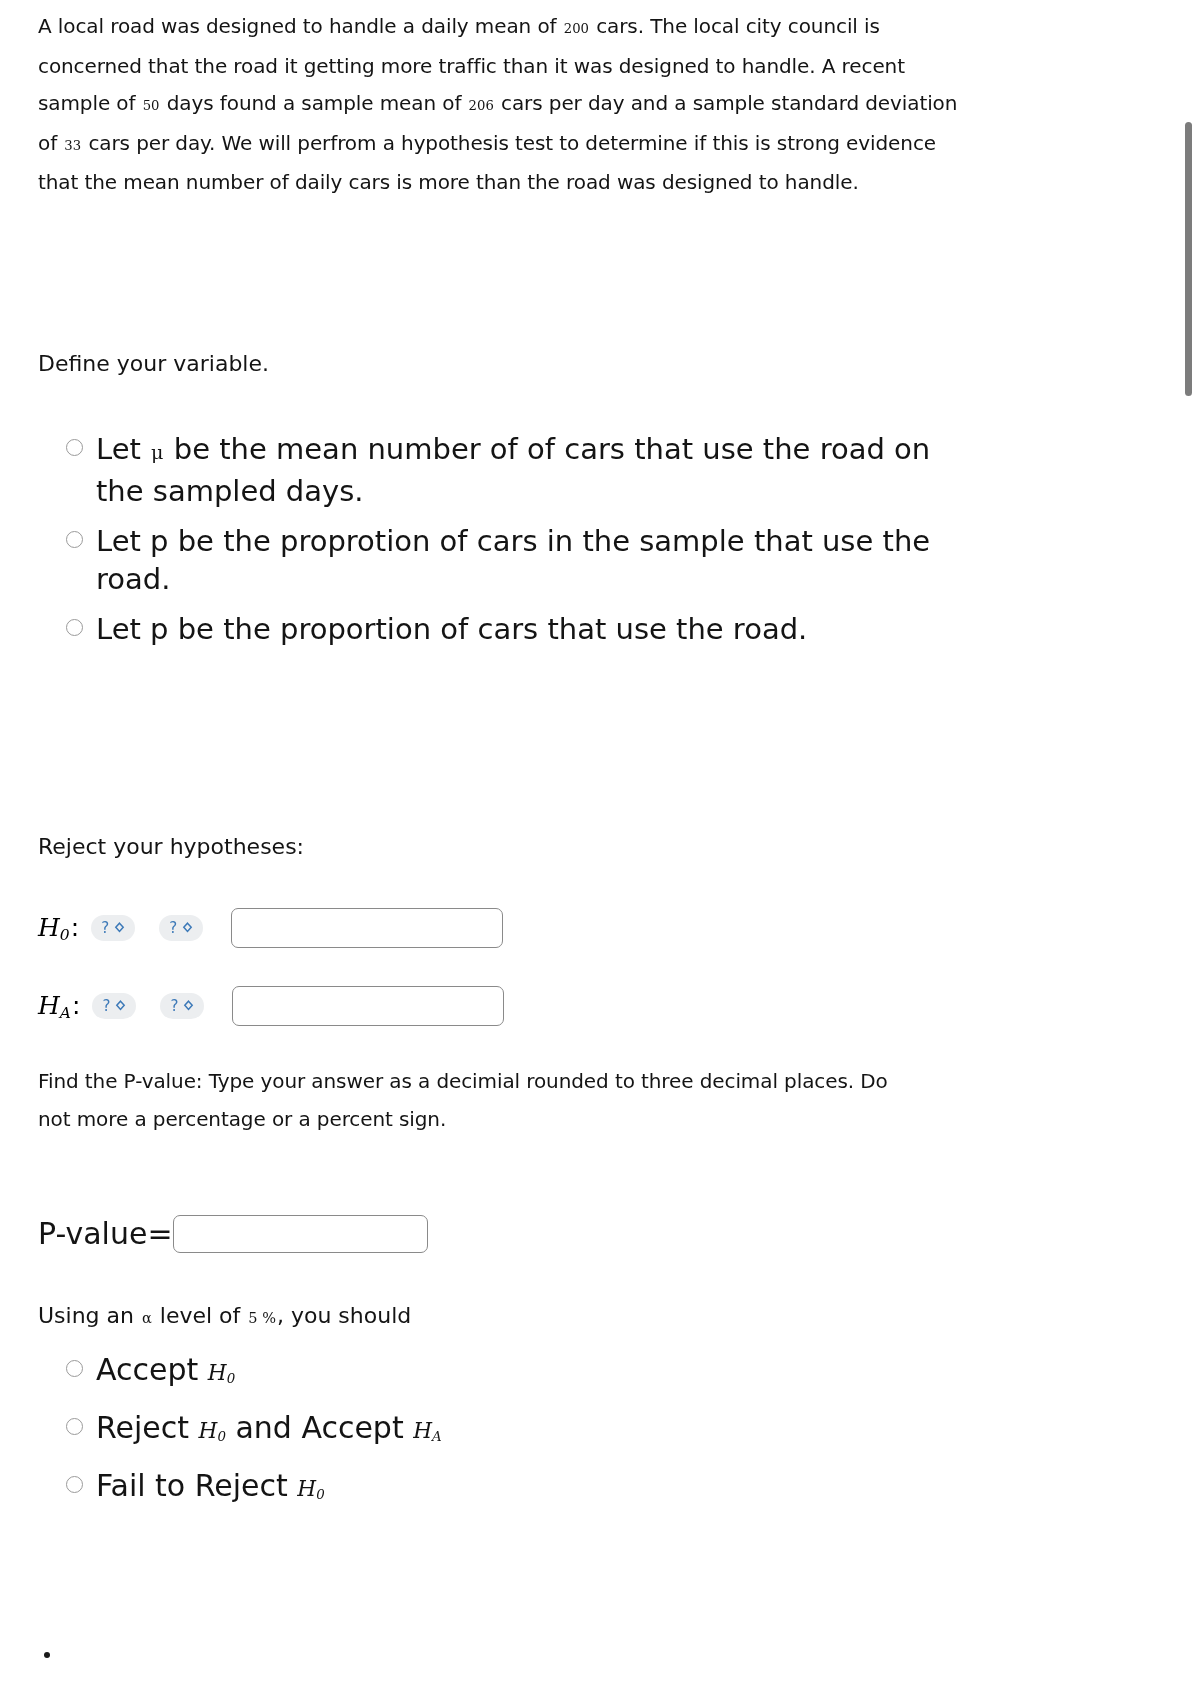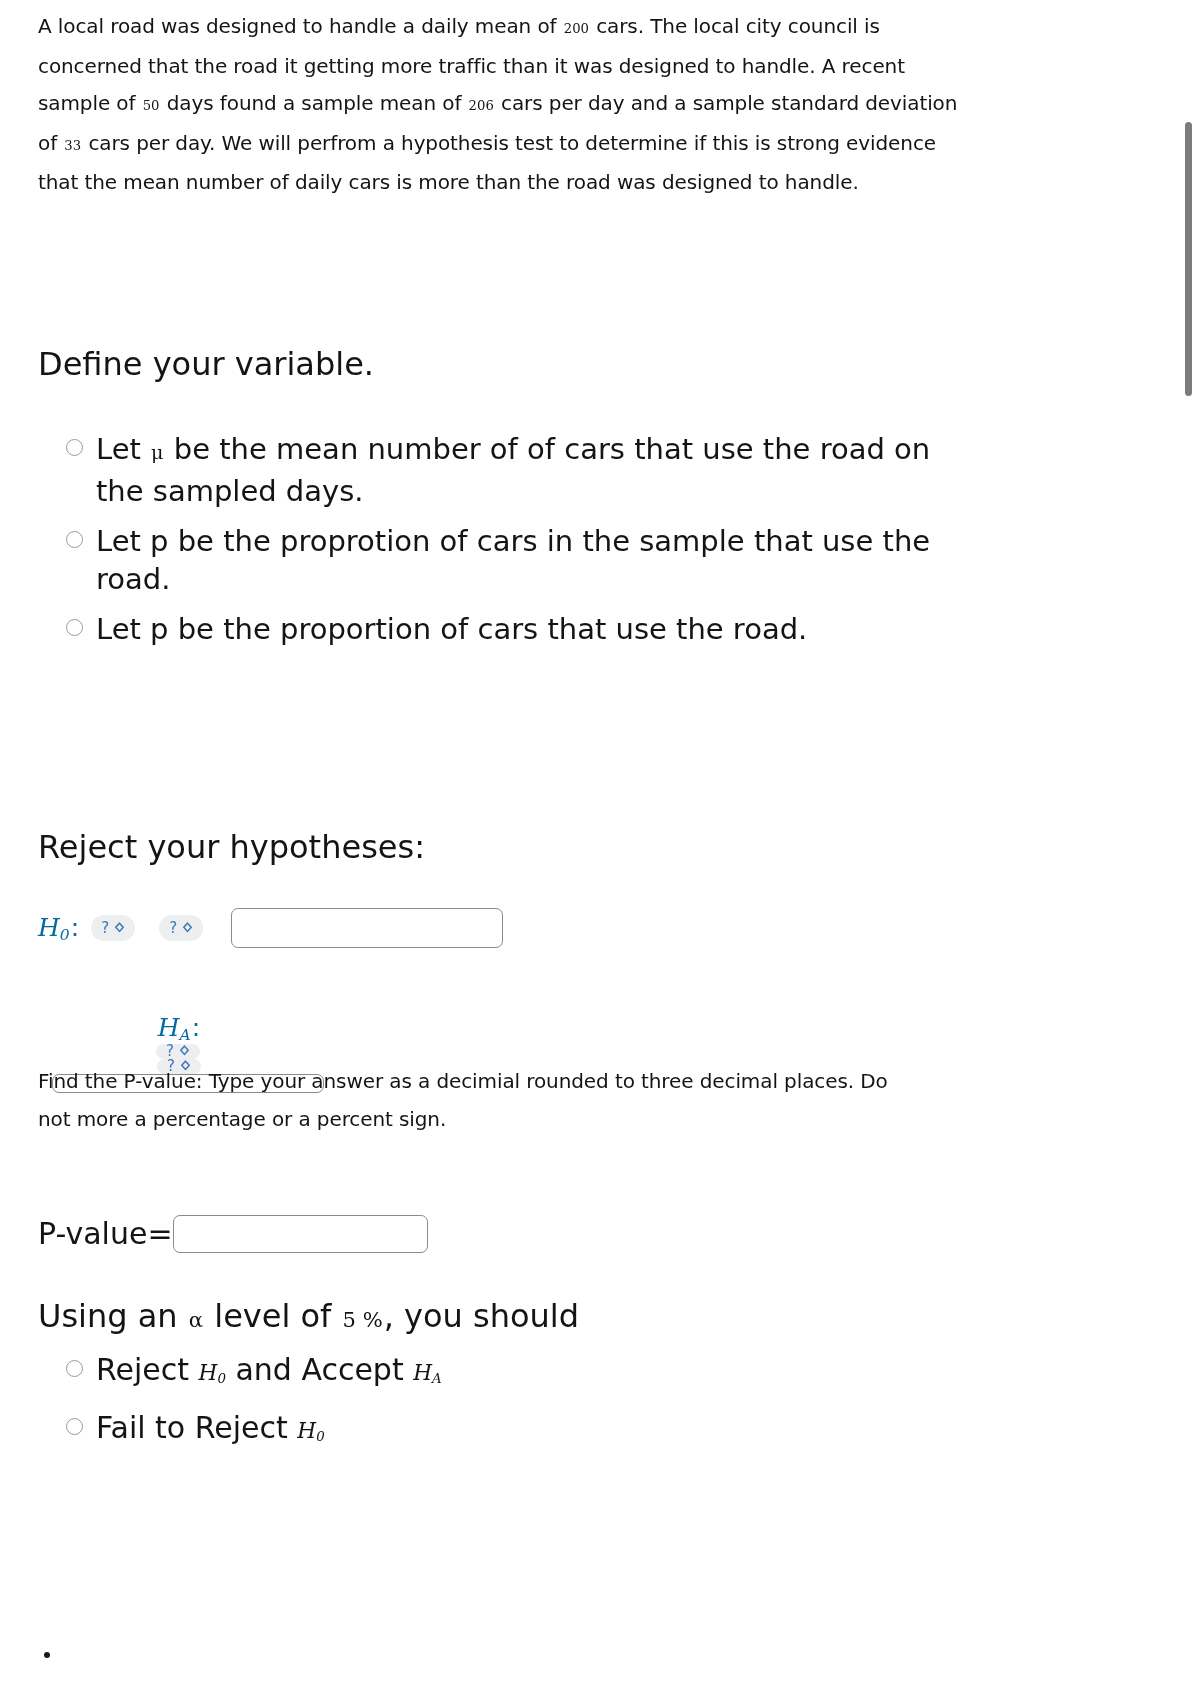--- a/index.html
+++ b/index.html
@@ -50,21 +50,21 @@
   }
   .mjx-h sub {
     font-size: 0.62em;
     vertical-align: -0.22em;
     font-style: italic;
   }
 
   .heading {
     position: absolute;
     left: 38px;
-    font-size: 32px;
+    font-size: 22px;
     line-height: 38px;
     color: #141414;
   }
 
   
   .opt-list {
     position: absolute;
     left: 66px;
     width: 880px;
   }
@@ -95,21 +95,21 @@
     display: flex;
     align-items: center;
     height: 44px;
   }
   .hyp-label {
     font-family: "DejaVu Serif", "Liberation Serif", serif;
     font-style: italic;
     font-size: 25px;
     white-space: nowrap;
     margin-right: 4px;
-    color: #0369a1;
+    color: #000000;
   }
   .hyp-label sub {
     font-size: 0.62em;
     vertical-align: -0.25em;
   }
   .hyp-colon {
     font-family: "DejaVu Sans", sans-serif;
     font-style: normal;
     font-size: 25px;
     margin-left: 1px;
@@ -258,21 +258,21 @@
       <span class="chev">
         <svg width="11" height="14" viewBox="0 0 11 14" aria-hidden="true">
           <path d="M5.5 1.2 L9.2 5.3 L5.5 9.4 L1.8 5.3 Z" fill="none" stroke="#3c79b8" stroke-width="1.5"></path>
         </svg>
       </span>
     </span>
 
     <input class="txtinput" type="text" style="width: 272px; margin-left: 14px;" value="" placeholder="">
   </div>
 
-  <div class="hyp-row" style="top:1013px;flex-direction:column;">
+  <div class="hyp-row" style="top:984px;">
     <span class="hyp-label">
       <span>H</span><sub>A</sub><span class="hyp-colon">:</span>
     </span>
 
     <span class="dropdown" style="margin-left:8px;">
       <span class="q">?</span>
       <span class="chev">
         <svg width="11" height="14" viewBox="0 0 11 14" aria-hidden="true">
           <path d="M5.5 1.2 L9.2 5.3 L5.5 9.4 L1.8 5.3 Z" fill="none" stroke="#3c79b8" stroke-width="1.5"></path>
         </svg>
@@ -297,20 +297,24 @@
     <span class="pv-label">P-value=</span>
     <input class="txtinput" type="text" style="width: 255px; height: 38px;" value="" placeholder="">
   </div>
 
   <div class="heading" style="top:1297px;">
     <span>Using an <span class="mjx-up">α</span> level of <span class="mjx-up">5 %</span>, you should</span>
   </div>
 
   <div class="concl-list" style="top:1345px;">
 
+    <div class="concl">
+      <span class="radio"></span>
+      <span>Accept <span class="mjx-h" style="font-size: 0.72em;">H<sub>0</sub></span></span>
+    </div>
 
     <div class="concl">
       <span class="radio"></span>
       <span>Reject <span class="mjx-h" style="font-size: 0.72em;">H<sub>0</sub></span> and Accept <span class="mjx-h" style="font-size: 0.72em;">H<sub>A</sub></span></span>
     </div>
 
     <div class="concl">
       <span class="radio"></span>
       <span>Fail to Reject <span class="mjx-h" style="font-size: 0.72em;">H<sub>0</sub></span></span>
     </div>

